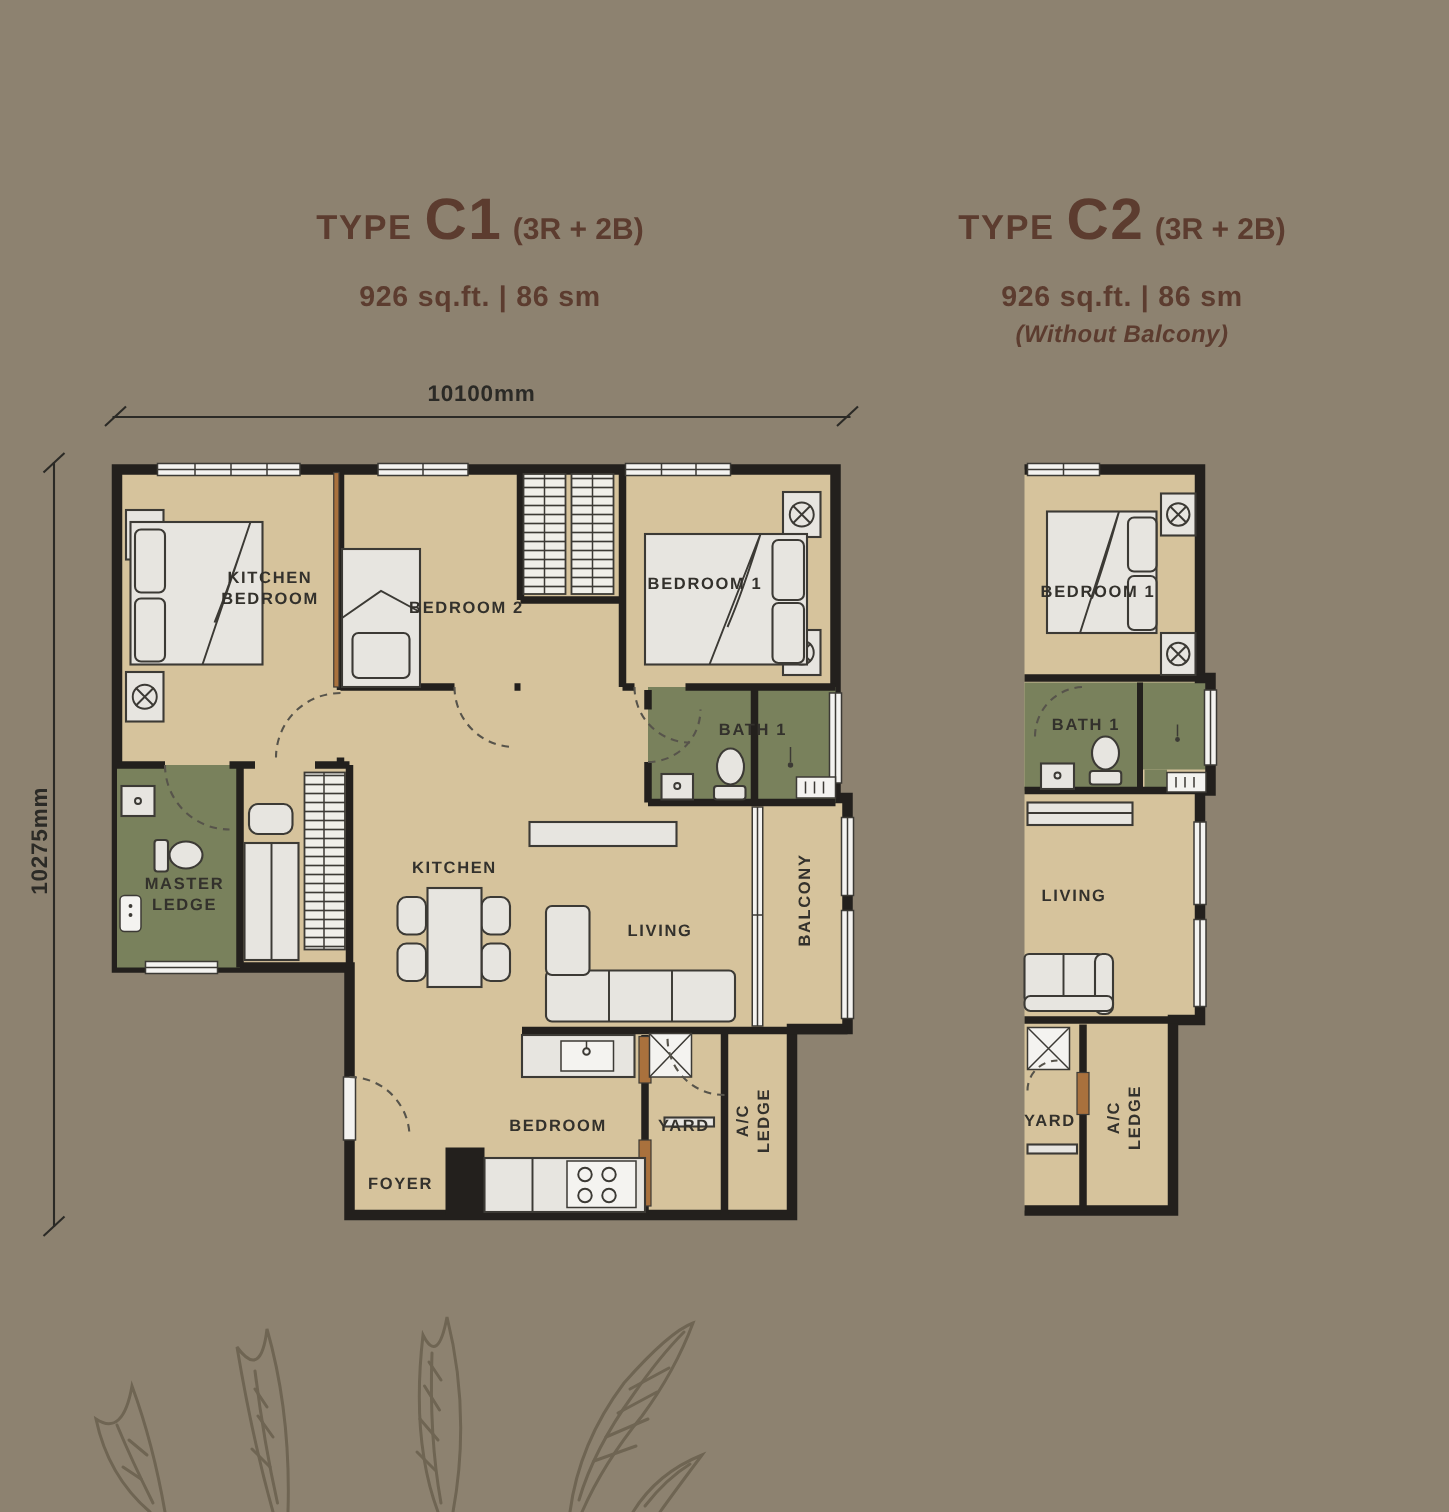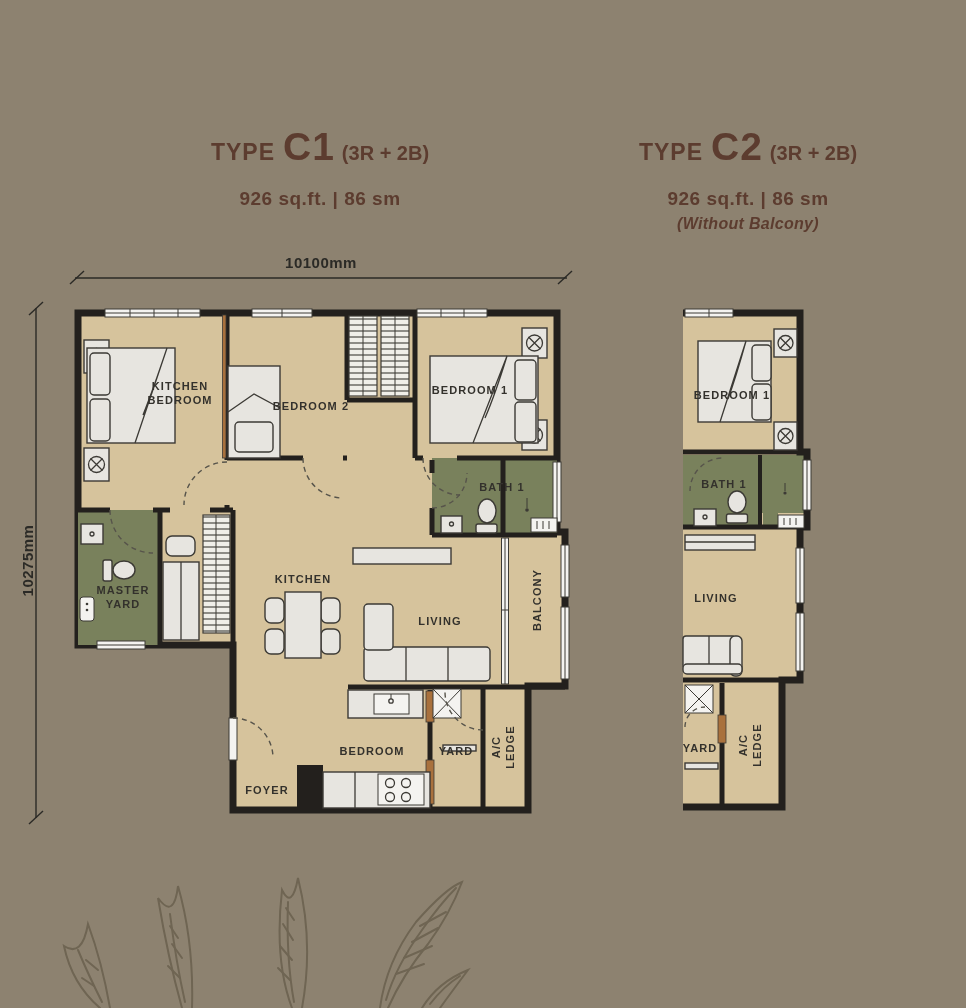--- a/index.html
+++ b/index.html
@@ -251,21 +251,21 @@
       <path class="arc" d="M158,408 A40,40 0 0 1 198,448"></path>
       <path class="arc" d="M408,420 A38,38 0 0 1 370,382"></path>
     </g>
   </svg>
 
   <div style="position:absolute;left:75px;top:310px;width:496px;height:506px;">
     <div class="rlabel" style="left:105px;top:83px;width:92px;">KITCHEN BEDROOM</div>
     <div class="rlabel" style="left:236px;top:78px;width:80px;margin-top:18px;">BEDROOM 2</div>
     <div class="rlabel" style="left:395px;top:80px;width:80px;">BEDROOM 1</div>
     <div class="rlabel" style="left:427px;top:177px;width:70px;">BATH 1</div>
-    <div class="rlabel" style="left:48px;top:287px;width:72px;">MASTER YARD</div>
+    <div class="rlabel" style="left:48px;top:287px;width:72px;">MASTER LEDGE</div>
     <div class="rlabel" style="left:228px;top:269px;width:90px;">KITCHEN</div>
     <div class="rlabel" style="left:365px;top:311px;width:90px;">LIVING</div>
     <div class="rlabel vert" style="left:462px;top:290px;width:90px;">BALCONY</div>
     <div class="rlabel" style="left:297px;top:441px;width:90px;">BEDROOM</div>
     <div class="rlabel" style="left:381px;top:441px;width:60px;">YARD</div>
     <div class="rlabel vert" style="left:428px;top:437px;width:48px;">A/C LEDGE</div>
     <div class="rlabel" style="left:192px;top:480px;width:70px;">FOYER</div>
   </div>
 
   <svg style="position:absolute;left:660px;top:295px;" width="160" height="520" viewBox="0 0 160 520">

